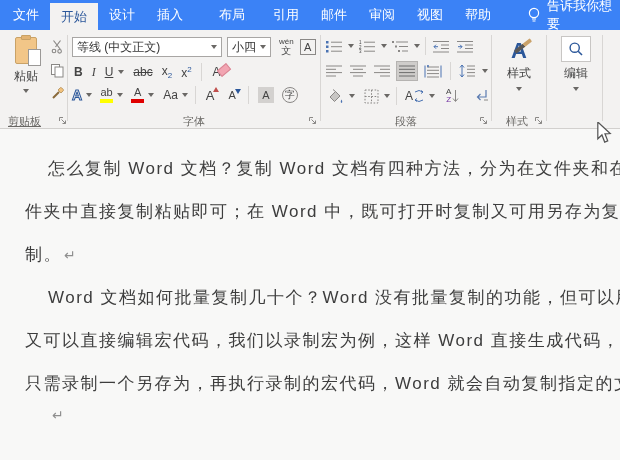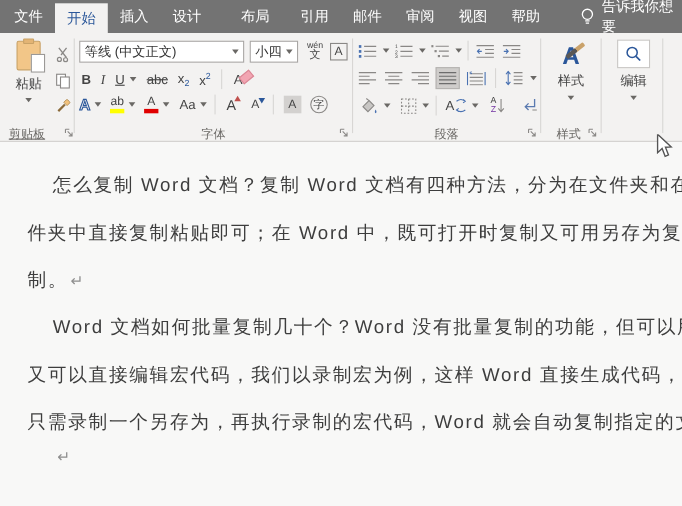--- a/index.html
+++ b/index.html
@@ -1,29 +1,29 @@
 <!DOCTYPE html>
 <html><head>
 <meta charset="utf-8">
 <style>
   * { margin:0; padding:0; box-sizing:border-box; }
   html,body { width:620px; height:460px; overflow:hidden; font-family:"Liberation Sans",sans-serif; background:#f8f8f7; }
 
   
-  .menubar { position:absolute; left:0; top:0; width:620px; height:30px; background:#737373; display:flex; align-items:stretch; color:#fff; font-size:13px; white-space:nowrap; }
+  .menubar { position:absolute; left:0; top:0; width:620px; height:30px; background:#3b82f6; display:flex; align-items:stretch; color:#fff; font-size:13px; white-space:nowrap; }
   .tab { padding:0 11px; line-height:30px; cursor:default; }
   .tab.active { background:#f3f2f1; color:#2b579a; margin-top:3px; line-height:27px; }
   .tellme { position:absolute; left:527px; top:0; height:30px; display:flex; align-items:center; gap:6px; color:#fff; font-size:13px; }
 
   
   .ribbon { position:absolute; left:0; top:30px; width:620px; height:99px; background:#f3f2f1; border-bottom:1px solid #d2d0ce; font-size:11px; color:#444; }
   .vsep { position:absolute; top:5px; height:86px; width:1px; background:#d8d6d4; }
   .grplabel { position:absolute; top:84px; font-size:11px; color:#6a6865; display:flex; align-items:center; gap:4px; }
   .dd { width:0; height:0; border-left:3px solid transparent; border-right:3px solid transparent; border-top:4px solid #6a6865; display:inline-block; }
-  .btn { display:inline-flex; align-items:center; justify-content:center; cursor:default; }
+  .btn { display:inline-flex; align-items:flex-start; justify-content:center; cursor:default; }
   .glyph { font-size:12px; color:#444; }
 
   
   .paste { position:absolute; left:6px; top:5px; width:40px; height:76px; display:flex; flex-direction:column; align-items:center; }
   .clipicon { width:22px; height:27px; background:#f2c688; border:1px solid #c9a express:none; border:1px solid #c9a267; border-radius:2px; position:relative; margin-top:2px; }
   .clipicon .cliptop { position:absolute; left:5px; top:-3px; width:10px; height:5px; background:#e3b474; border:1px solid #c9a267; border-radius:1px; }
   .clipicon .page { position:absolute; right:-5px; bottom:-3px; width:13px; height:17px; background:#fff; border:1px solid #9b9997; }
   .paste .lbl { margin-top:4px; font-size:12px; color:#444; }
   .clip-small { position:absolute; left:46px; width:22px; height:21px; }
 
@@ -68,22 +68,22 @@
 
   .cursor { position:absolute; left:596px; top:122px; z-index:50; }
   svg { display:block; }
 </style>
 </head>
 <body>
 
 <div class="menubar">
   <div class="tab" style="margin-left:2px">文件</div>
   <div class="tab active">开始</div>
+  <div class="tab">设计</div>
   <div class="tab">插入</div>
-  <div class="tab">设计</div>
   <div class="tab" style="margin-left:14px">布局</div>
   <div class="tab" style="margin-left:6px">引用</div>
   <div class="tab">邮件</div>
   <div class="tab">审阅</div>
   <div class="tab">视图</div>
   <div class="tab">帮助</div>
 </div>
 <div class="tellme">
   <span>
     <svg width="14" height="20" viewBox="0 0 14 20">

